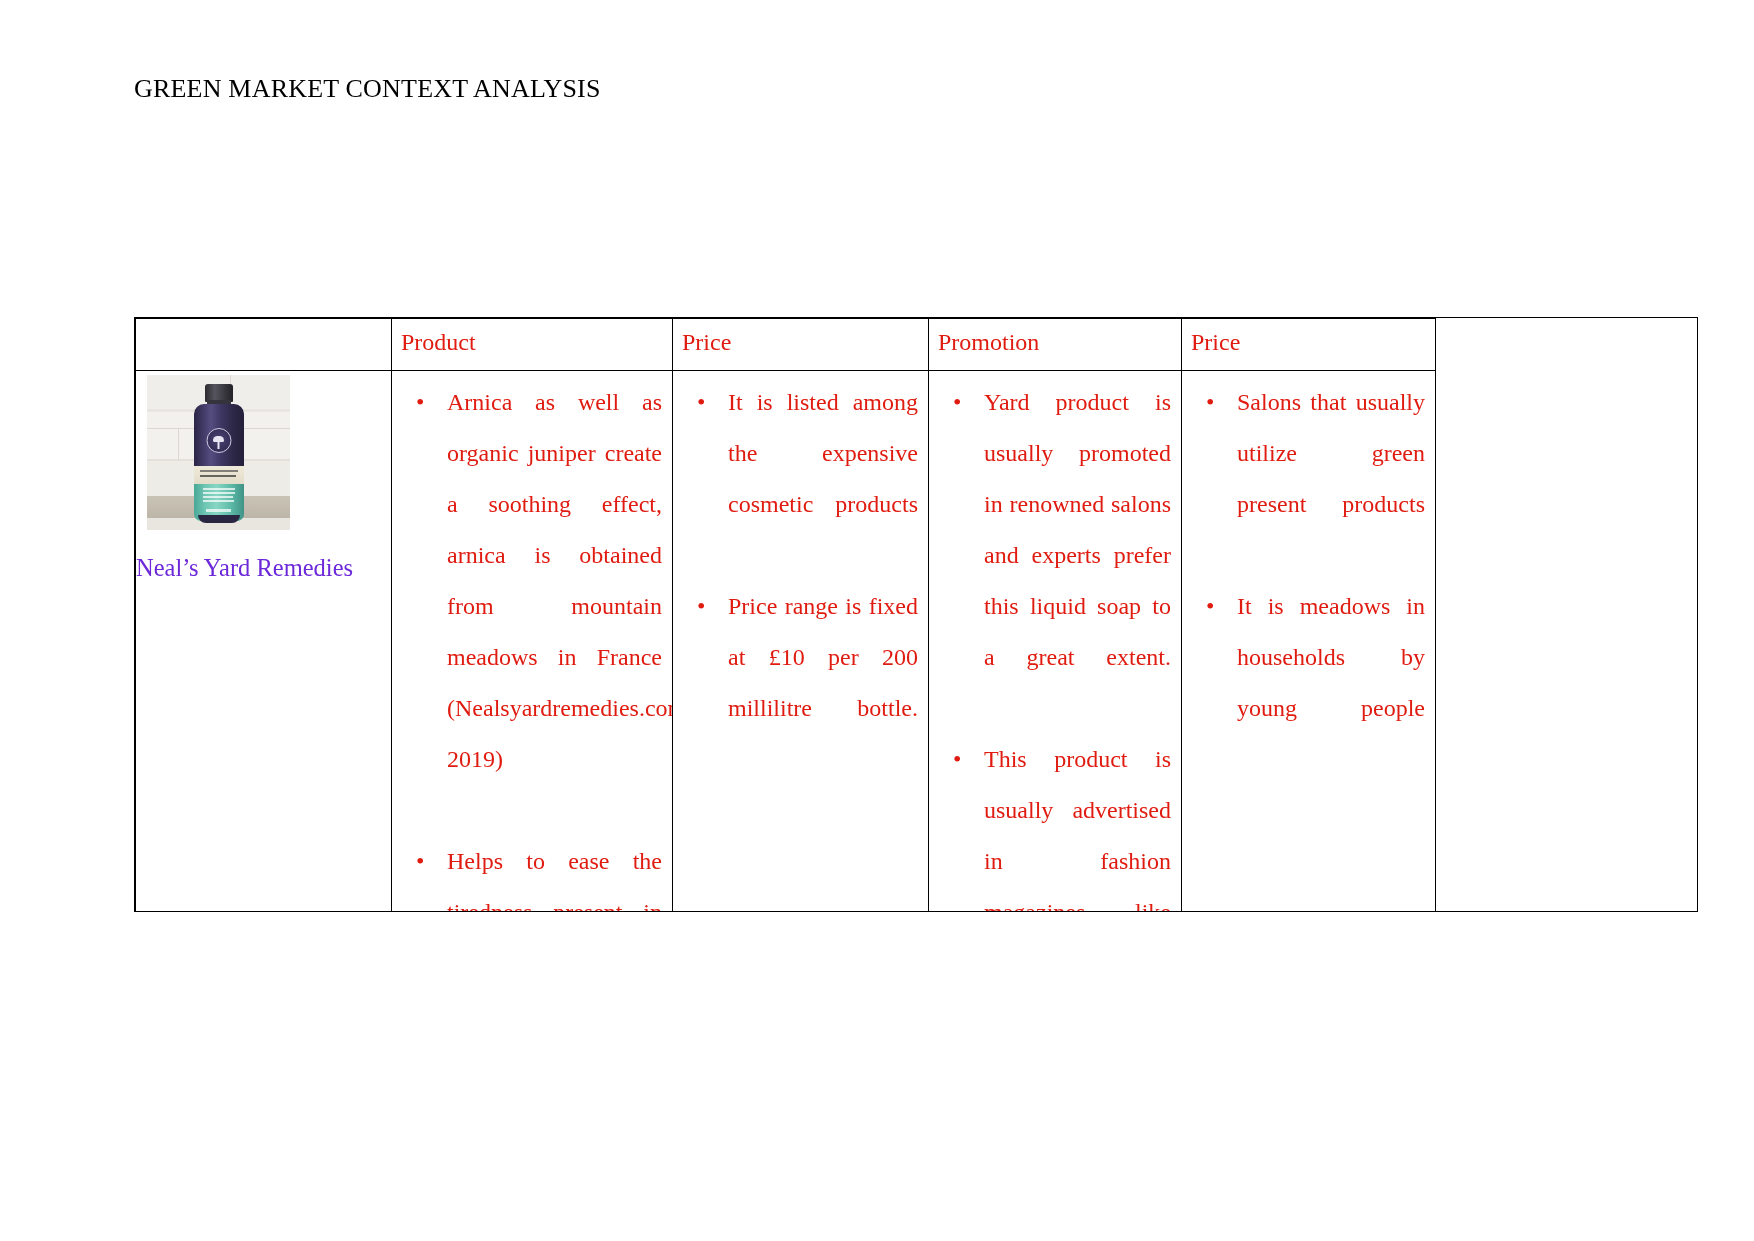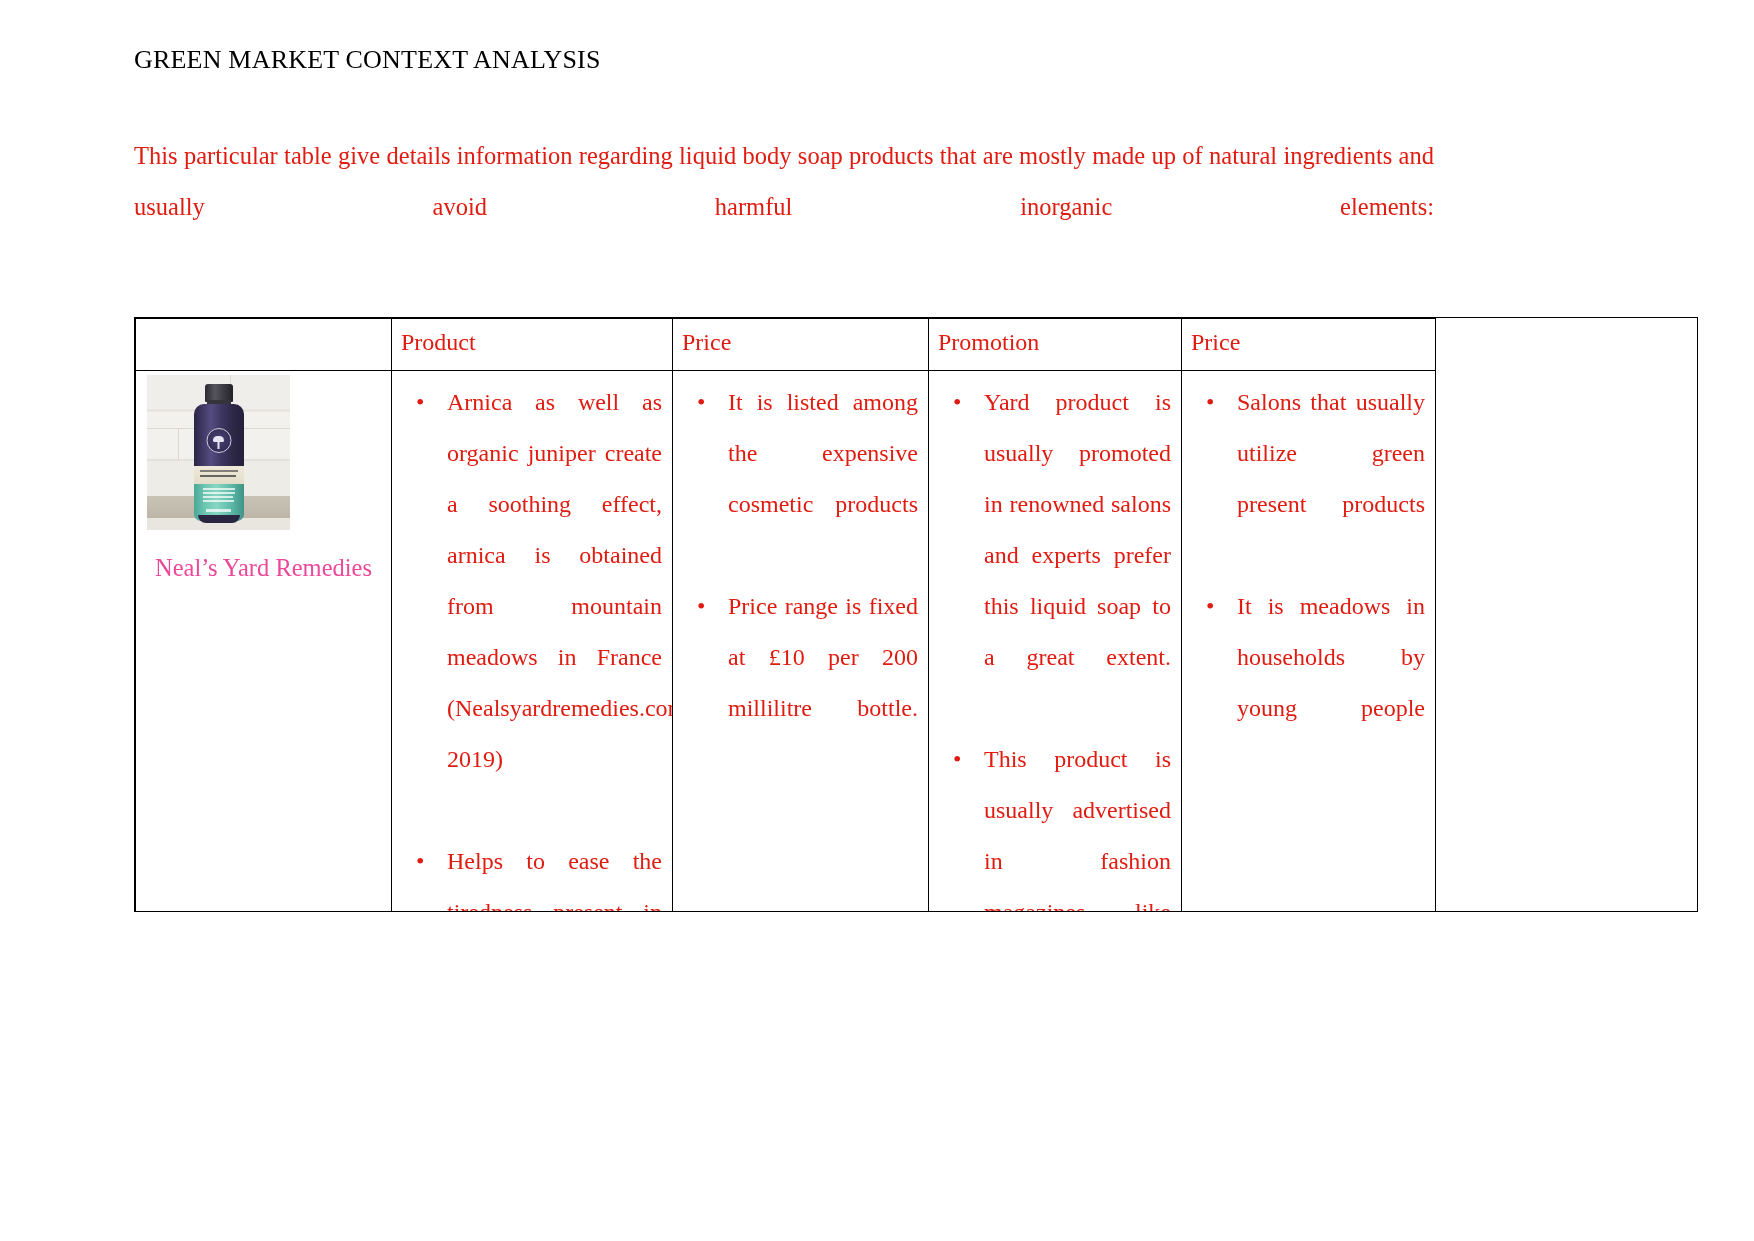--- a/index.html
+++ b/index.html
@@ -18,21 +18,21 @@
     position: absolute;
     left: 0; top: 0;
     width: 1754px;
     height: 1241px;
     background: #ffffff;
   }
 
   .doc-title {
     position: absolute;
     left: 134px;
-    top: 45px;
+    top: 74px;
     font-size: 26px;
     color: #000000;
     letter-spacing: 0.2px;
     white-space: nowrap;
   }
 
   .intro {
     position: absolute;
     left: 134px;
     top: 130px;
@@ -242,23 +242,22 @@
     height: 8px;
     background: #2a2540;
     border-radius: 0 0 8px 8px;
   }
 
   .prod-caption {
     position: absolute;
     left: 0;
     right: 0;
     top: 181px;
-    text-align: center;
     font-size: 24.5px;
-    color: #ec4899;
+    color: #6d28d9;
     line-height: 32px;
   }
 
   
   .blist {
     margin: 0;
     padding: 6px 10px 0 0;
     list-style: none;
   }
   .blist li {
@@ -288,21 +287,20 @@
     display: block;
   }
 </style>
 </head>
 <body>
 
 <div class="page">
 
   <div class="doc-title">GREEN MARKET CONTEXT ANALYSIS</div>
 
-  <div class="intro">This particular table give details information regarding liquid body soap products that are mostly made up of natural ingredients and usually avoid harmful inorganic elements:</div>
 
   <div class="tbl-wrap">
     <table class="matrix">
       <colgroup>
         <col class="c-img">
           <col class="c-prod">
           <col class="c-price">
           <col class="c-promo">
           <col class="c-place">
       </colgroup>

